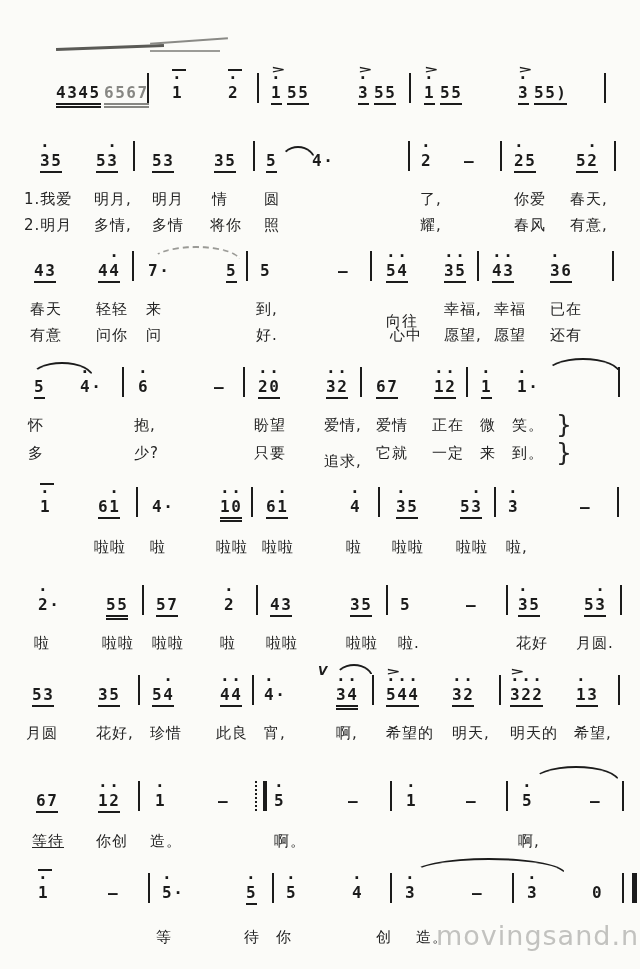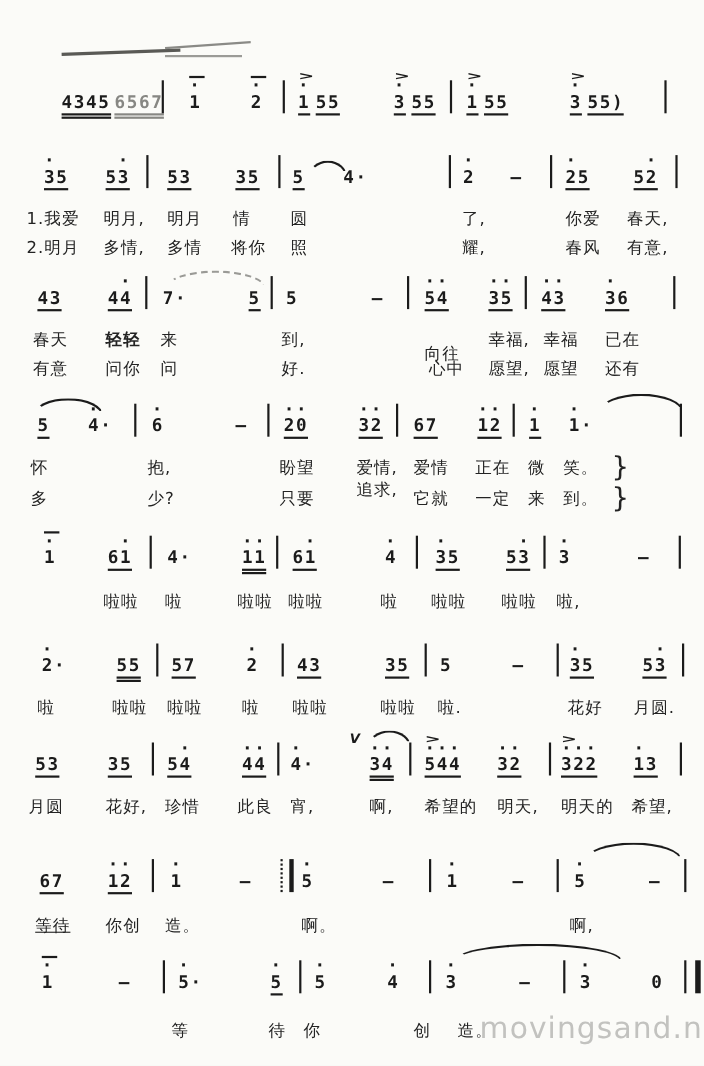--- a/index.html
+++ b/index.html
@@ -207,21 +207,21 @@
       <div class="hidots">··</div>
       <div class="txt">43</div>
     </div>
     <div class="note u1" style="left: 550px; top: 252px;">
       <div class="hidots">·&nbsp;</div>
       <div class="txt">36</div>
     </div>
     <div class="bar n" style="left: 612px; top: 251px;"></div>
     <div class="arc faint-arc" style="left: 150px; top: 246px; width: 88px;"></div>
     <div class="lyric" style="left: 30px; top: 300px;">春天</div>
-    <div class="lyric" style="left: 96px; top: 300px; font-weight: bold;">轻轻</div>
+    <div class="lyric" style="left: 96px; top: 300px;">轻轻</div>
     <div class="lyric" style="left: 146px; top: 300px;">来</div>
     <div class="lyric" style="left: 256px; top: 300px;">到,</div>
     <div class="lyric" style="left: 386px; top: 300px; margin-top: 12px;">向往</div>
     <div class="lyric" style="left: 444px; top: 300px;">幸福,</div>
     <div class="lyric" style="left: 494px; top: 300px;">幸福</div>
     <div class="lyric" style="left: 550px; top: 300px;">已在</div>
     <div class="lyric" style="left: 30px; top: 326px;">有意</div>
     <div class="lyric" style="left: 96px; top: 326px;">问你</div>
     <div class="lyric" style="left: 146px; top: 326px;">问</div>
     <div class="lyric" style="left: 256px; top: 326px;">好.</div>
@@ -281,21 +281,21 @@
     <div class="lyric" style="left: 254px; top: 416px;">盼望</div>
     <div class="lyric" style="left: 324px; top: 416px;">爱情,</div>
     <div class="lyric" style="left: 376px; top: 416px;">爱情</div>
     <div class="lyric" style="left: 432px; top: 416px;">正在</div>
     <div class="lyric" style="left: 480px; top: 416px;">微</div>
     <div class="lyric" style="left: 512px; top: 416px;">笑。</div>
     <div class="lyric brace" style="left: 556px; top: 412px;">}</div>
     <div class="lyric" style="left: 28px; top: 444px;">多</div>
     <div class="lyric" style="left: 134px; top: 444px;">少?</div>
     <div class="lyric" style="left: 254px; top: 444px;">只要</div>
-    <div class="lyric" style="left: 324px; top: 436px;">追求,</div>
+    <div class="lyric" style="left: 324px; top: 452px;">追求,</div>
     <div class="lyric" style="left: 376px; top: 444px;">它就</div>
     <div class="lyric" style="left: 432px; top: 444px;">一定</div>
     <div class="lyric" style="left: 480px; top: 444px;">来</div>
     <div class="lyric" style="left: 512px; top: 444px;">到。</div>
     <div class="lyric brace" style="left: 556px; top: 440px;">}</div>
     <div class="note" style="left: 40px; top: 488px;">
       <div class="ov"></div>
       <div class="hidots">·</div>
       <div class="txt">1</div>
     </div>
@@ -303,21 +303,21 @@
       <div class="hidots">&nbsp;·</div>
       <div class="txt">61</div>
     </div>
     <div class="bar n" style="left: 136px; top: 487px;"></div>
     <div class="note" style="left: 152px; top: 488px;">
       <div class="hidots">&nbsp;&nbsp;</div>
       <div class="txt">4·</div>
     </div>
     <div class="note u2" style="left: 220px; top: 488px;">
       <div class="hidots">··</div>
-      <div class="txt">11</div>
+      <div class="txt">10</div>
     </div>
     <div class="bar n" style="left: 251px; top: 487px;"></div>
     <div class="note u1" style="left: 266px; top: 488px;">
       <div class="hidots">&nbsp;·</div>
       <div class="txt">61</div>
     </div>
     <div class="note" style="left: 350px; top: 488px;">
       <div class="hidots">·</div>
       <div class="txt">4</div>
     </div>

